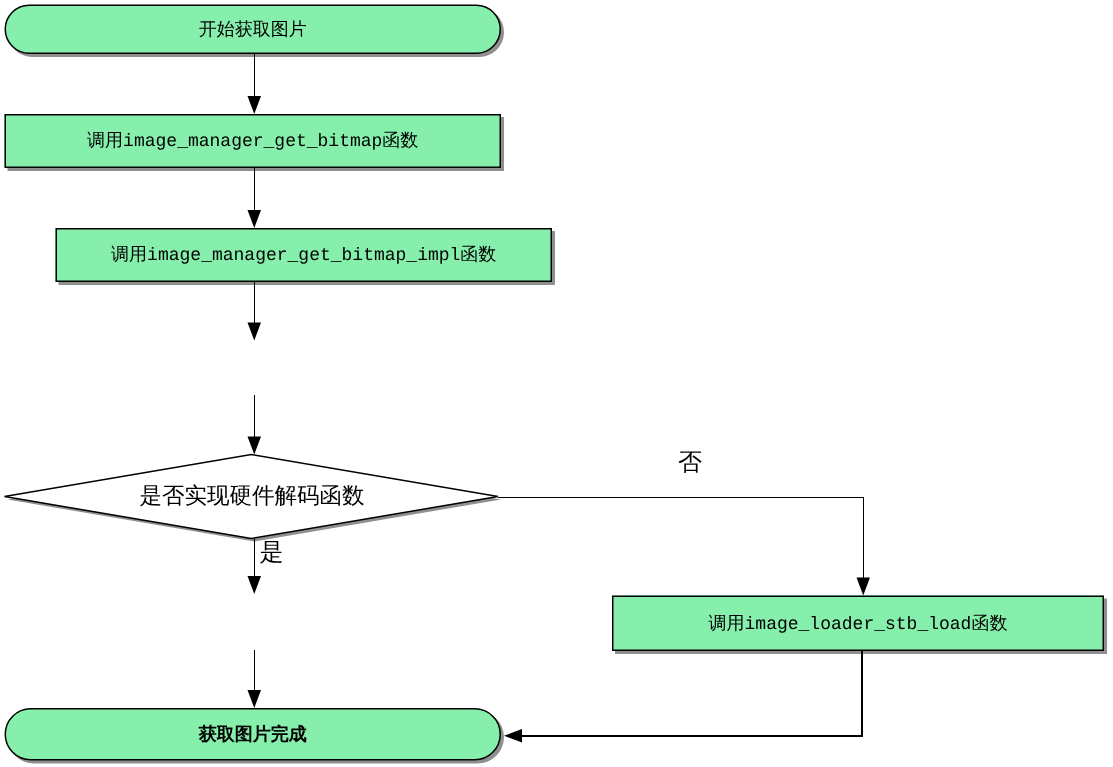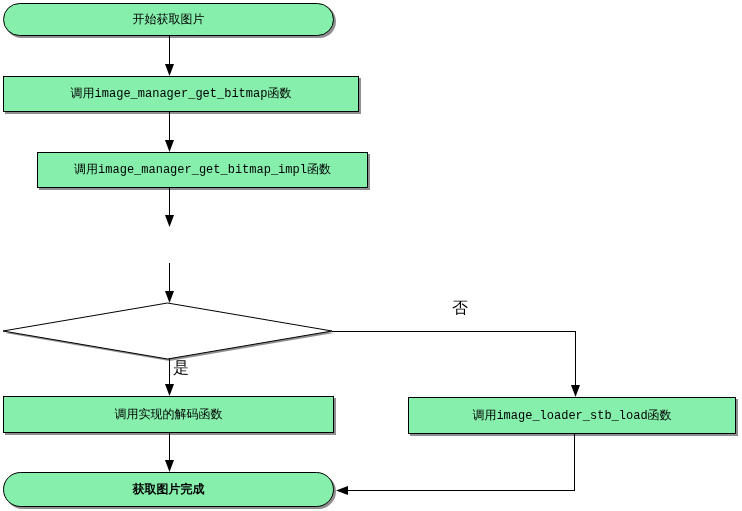--- a/index.html
+++ b/index.html
@@ -21,21 +21,21 @@
     display: flex;
     align-items: center;
     justify-content: center;
     font-size: 12px;
     line-height: 1;
     white-space: nowrap;
     z-index: 2;
   }
   .terminator { border-radius: 17px; }
   #n-start { left: 3px; top: 3px;  width: 331px; height: 33px; }
-  #n-a     { left: 3px; top: 76px; width: 356px; height: 36px; }
+  #n-a     { left: 3px; top: 76px; width: 331px; height: 36px; }
   #n-b     { left: 3px; top: 152px; width: 331px; height: 36px; margin-left: 34px; }
   #n-c     { left: 3px; top: 227px; width: 331px; height: 36px; }
   #n-d     { left: 3px; top: 396px; width: 331px; height: 37px; }
   #n-e     { left: 408px; top: 397px; width: 328px; height: 37px; }
   #n-end   { left: 3px; top: 472px; width: 331px; height: 35px; border-radius: 18px; font-weight: bold; }
   .overlay {
     position: absolute;
     left: 0; top: 0;
     width: 742px; height: 511px;
     z-index: 5;
@@ -74,23 +74,20 @@
 
   <div class="node" id="n-a">
     <span>调用image_manager_get_bitmap函数</span>
   </div>
 
   <div class="node" id="n-b">
     <span>调用image_manager_get_bitmap_impl函数</span>
   </div>
 
 
-  <div class="node" id="n-d">
-    <span>调用实现的解码函数</span>
-  </div>
 
   <div class="node" id="n-e">
     <span>调用image_loader_stb_load函数</span>
   </div>
 
   <div class="node terminator" id="n-end">
     <span>获取图片完成</span>
   </div>
 
   <svg class="overlay" width="742" height="511" viewBox="0 0 742 511" xmlns="http://www.w3.org/2000/svg">
@@ -134,17 +131,20 @@
       <polyline class="conn-line" points="332,331.5 575.5,331.5 575.5,386"></polyline>
       <polygon class="arrow-head" points="571,385 580,385 575.5,397"></polygon>
     </g>
 
     <g>
       <polyline class="conn-line" points="574.5,434 574.5,490.5 347,490.5"></polyline>
       <polygon class="arrow-head" points="348,486 348,495 336,490.5"></polygon>
     </g>
   </svg>
 
+  <div class="decision-label">
+    <span>是否实现硬件解码函数</span>
+  </div>
 
   <div class="edge-label" id="lbl-yes">是</div>
   <div class="edge-label" id="lbl-no">否</div>
 
 </div>
 
 </body></html>

